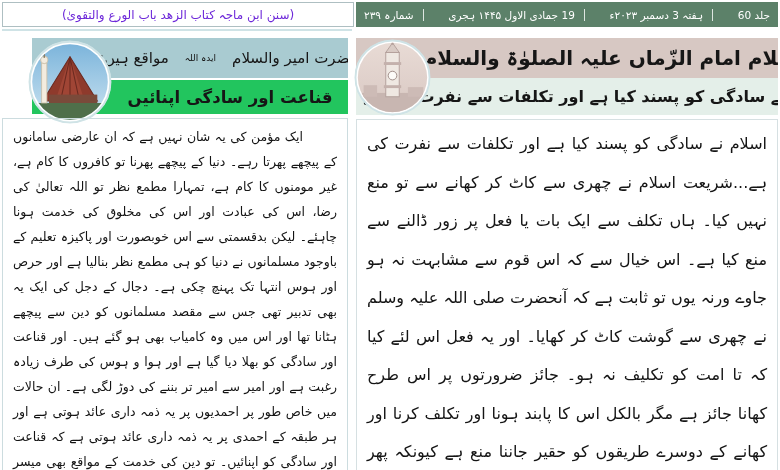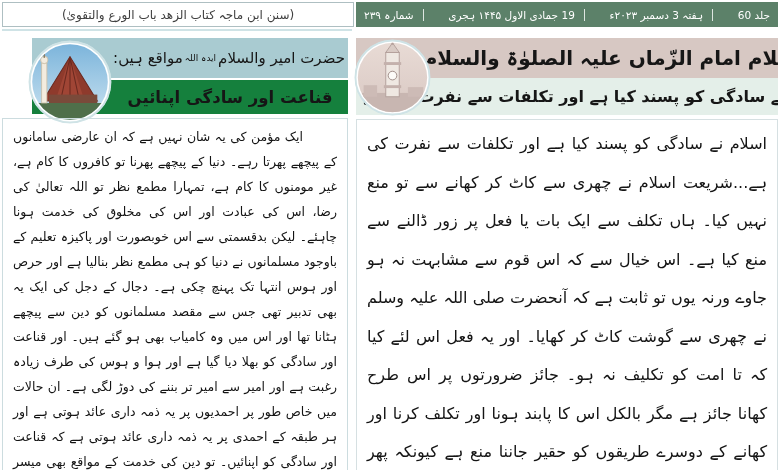--- a/index.html
+++ b/index.html
@@ -6,21 +6,21 @@
   .page{position:relative;width:780px;height:470px;overflow:hidden;background:#fff;
         font-family:"DejaVu Sans",sans-serif;direction:rtl;color:#161616;}
 
   
   .date-band{position:absolute;top:2px;right:2px;left:356px;height:25px;
              background:#5c8169;color:#fff;display:flex;align-items:center;
              justify-content:space-between;padding:0 8px;font-size:10.5px;white-space:nowrap;}
   .date-band span{display:inline-block;}
   .date-band span + span{border-right:1px solid rgba(255,255,255,.8);padding-right:9px;margin-right:9px;}
   .ref-box{position:absolute;top:2px;left:2px;width:350px;height:23px;border:1px solid #aebfc2;
-           display:flex;align-items:center;justify-content:center;font-size:12px;color:#404040;}
+           display:flex;align-items:center;justify-content:center;font-size:12px;color:#6d28d9;}
   .top-line{position:absolute;top:29px;left:2px;width:350px;height:2px;background:#cfe3e6;}
 
   
   .bar{position:absolute;display:flex;align-items:center;justify-content:center;
        white-space:nowrap;overflow:hidden;}
   .photo{position:absolute;border-radius:50%;}
   .body{position:absolute;text-align:justify;color:#141414;overflow:hidden;}
 
   
   .col-right{position:absolute;left:356px;top:36px;width:422px;bottom:0;}
@@ -29,22 +29,22 @@
   .col-right .headline-bar{top:42px;left:0;right:0;height:37px;background:#e4efe9;
                            font-size:16px;font-weight:bold;padding-left:66px;}
   .col-right .photo{top:3px;left:-2px;width:77px;height:77px;}
   .col-right .body{top:83px;left:0;right:0;bottom:-2px;border:1px solid #d6e0e2;
                    padding:5px 10px 0;font-size:16px;line-height:38.5px;}
 
   
   .col-left{position:absolute;left:2px;top:36px;width:346px;bottom:0;}
   .col-left .kicker-bar{top:2px;left:30px;right:0;height:40px;background:#a9cbd1;
                         font-size:15px;padding-left:78px;}
-  .col-left .kicker-bar sup{font-size:9px;margin:0 2px;line-height:1;}
-  .col-left .headline-bar{top:44px;left:30px;right:0;height:34px;background:#15803d;
+  .col-left .kicker-bar sup{font-size:9px;margin:0 16px;line-height:1;}
+  .col-left .headline-bar{top:44px;left:30px;right:0;height:34px;background:#22c55e;
                           font-size:16.5px;font-weight:bold;padding-left:80px;}
   .col-left .photo{top:4px;left:26px;width:84px;height:84px;}
   .col-left .body{top:82px;left:0;right:0;bottom:-2px;border:1px solid #ccdcdf;
                   padding:5px 10px 0;font-size:12.5px;line-height:25px;text-indent:34px;}
 </style>
 </head>
 <body>
 
 <div class="page">
 

